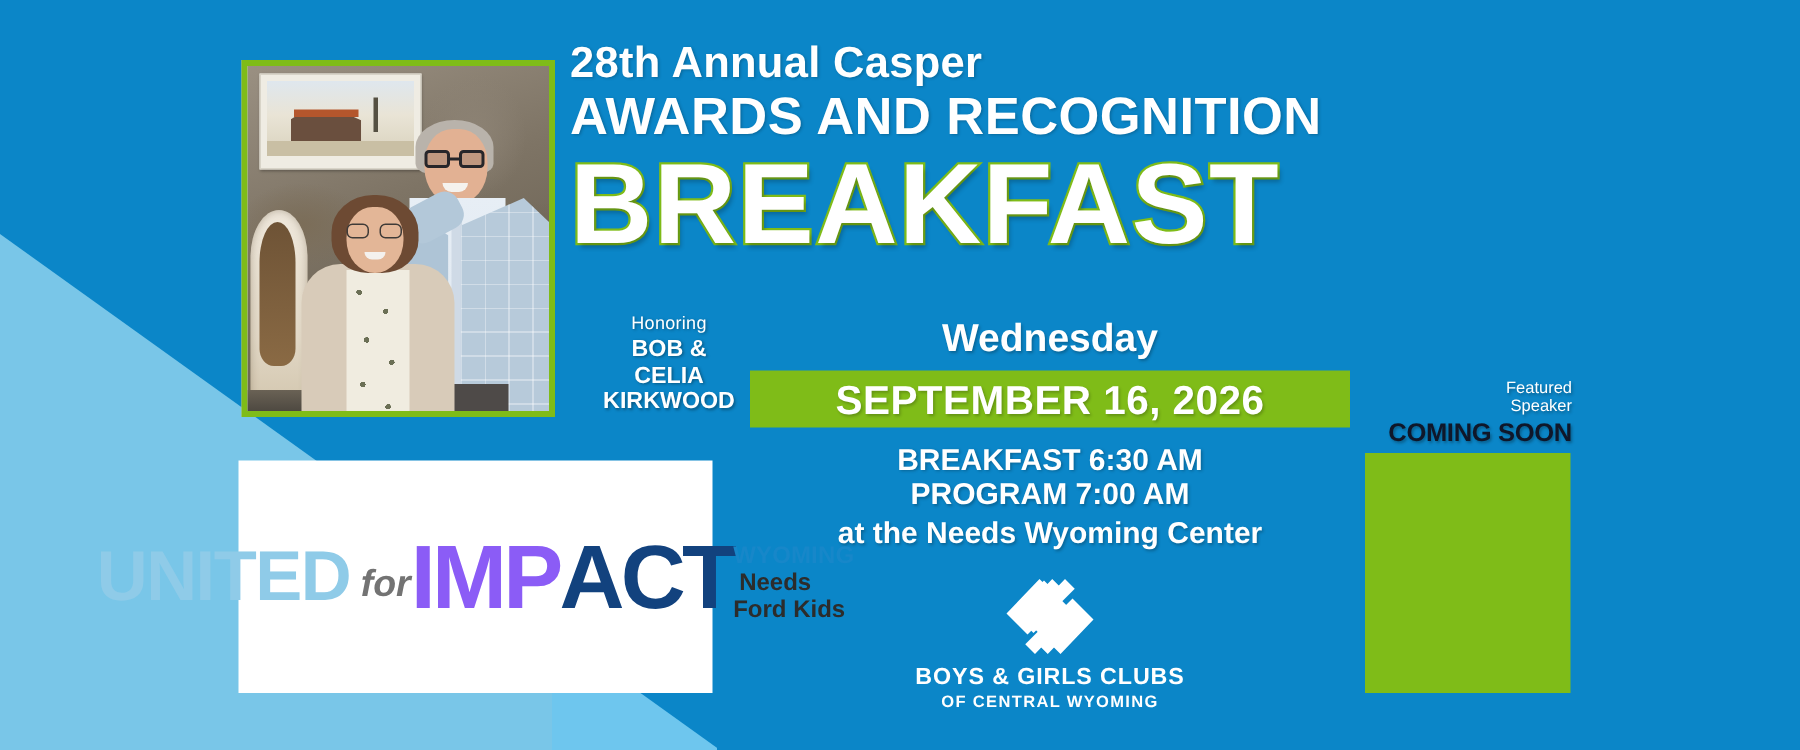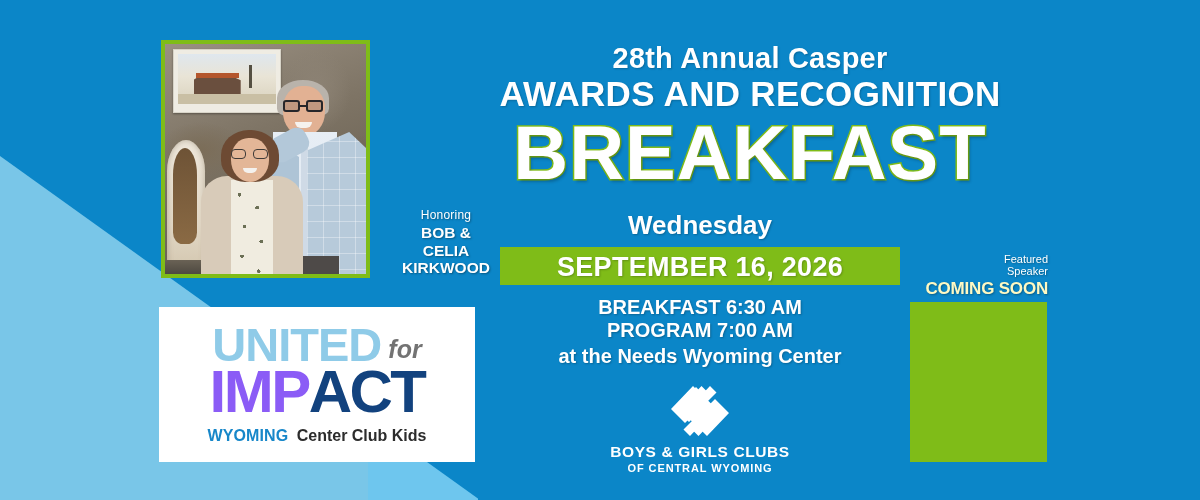--- a/index.html
+++ b/index.html
@@ -186,21 +186,21 @@
   
   .honoring {
     position:absolute; left:392px; top:208px; width:108px;
     text-align:center; color:#ffffff;
     text-shadow:1px 1px 2px rgba(0,0,0,.35);
   }
   .honoring .lbl { font-size:12px; font-weight:400; letter-spacing:.2px; }
   .honoring .nm  { font-size:15.5px; font-weight:bold; line-height:1.14; margin-top:2px; }
 
   
-  .headline { position:absolute; left:380px; top:42px; width:740px; text-align:center; }
+  .headline { position:absolute; left:380px; top:26px; width:740px; }
   .hl-1 {
     color:#ffffff; font-size:29px; font-weight:bold; letter-spacing:.2px;
     text-shadow:1px 1px 2px rgba(0,0,0,.22);
   }
   .hl-2 {
     color:#ffffff; font-size:35px; font-weight:bold; letter-spacing:.3px;
     margin-top:-1px;
     text-shadow:1px 1px 2px rgba(0,0,0,.22);
   }
   .hl-3 {
@@ -228,29 +228,29 @@
     text-shadow:1px 1px 2px rgba(0,0,0,.25);
   }
   .evt-venue {
     margin-top:2px; color:#ffffff; font-size:20px; font-weight:bold;
     text-shadow:1px 1px 2px rgba(0,0,0,.25);
   }
 
   
   .spk { position:absolute; left:860px; top:254px; width:188px; text-align:right; }
   .spk-lbl { color:#ffffff; font-size:11px; line-height:1.08; text-shadow:1px 1px 2px rgba(0,0,0,.3); }
-  .spk-soon { color:#fef9c3; font-size:17px; font-weight:bold; letter-spacing:-.2px; margin-top:1px;
+  .spk-soon { color:#0f172a; font-size:17px; font-weight:bold; letter-spacing:-.2px; margin-top:1px;
               text-shadow:1px 1px 2px rgba(0,0,0,.3); }
   .spk-box { position:absolute; left:910px; top:302px; width:137px; height:160px; background:#7fbc18; }
 
   
   .ufi {
     position:absolute; left:159px; top:307px; width:316px; height:155px;
     background:#ffffff;
-    display:flex; flex-direction:column; align-items:center; justify-content:center;
+    display:flex; flex-direction:row; align-items:center; justify-content:center;
   }
   .ufi-r1 { display:flex; align-items:flex-end; line-height:.86; }
   .ufi-united { font-size:47px; font-weight:bold; color:#8fcbe8; letter-spacing:-1px; }
   .ufi-for { font-size:25px; font-style:italic; font-weight:bold; color:#737373; margin-left:7px; margin-bottom:4px; }
   .ufi-r2 { display:flex; align-items:baseline; line-height:.86; margin-top:1px; }
   .ufi-imp { font-size:60px; font-weight:bold; color:#8b5cf6; letter-spacing:-2.5px; }
   .ufi-act { font-size:60px; font-weight:bold; color:#12427e; letter-spacing:-2.5px; }
   .ufi-r3 { margin-top:9px; font-size:16px; }
   .ufi-wy { font-weight:bold; color:#1787c9; letter-spacing:.1px; }
   .ufi-needs { font-weight:bold; color:#2c2c2c; margin-left:4px; }
@@ -347,21 +347,21 @@
     <div class="ufi-r1">
       <span class="ufi-united">UNITED</span>
       <span class="ufi-for">for</span>
     </div>
     <div class="ufi-r2">
       <span class="ufi-imp">IMP</span>
       <span class="ufi-act">ACT</span>
     </div>
     <div class="ufi-r3">
       <span class="ufi-wy">WYOMING</span>
-      <span class="ufi-needs">Center Club Kids</span>
+      <span class="ufi-needs">Needs Ford Kids</span>
     </div>
   </div>
 
   <div class="bgc">
     <svg class="bgc-mark" viewBox="0 0 74 54">
       <g fill="#ffffff">
         <path d="M33 3 L40 10 L26 24 L33 31 L26 38 L12 24 Z"></path>
         <path d="M41 11 L48 18 L34 32 L41 39 L34 46 L20 32 Z" opacity="0"></path>
         <path d="M25.5 5.5 L31 11 L17.5 24.5 L24.5 31.5 L19 37 L6.5 24.5 Z" opacity="0"></path>
       </g>

